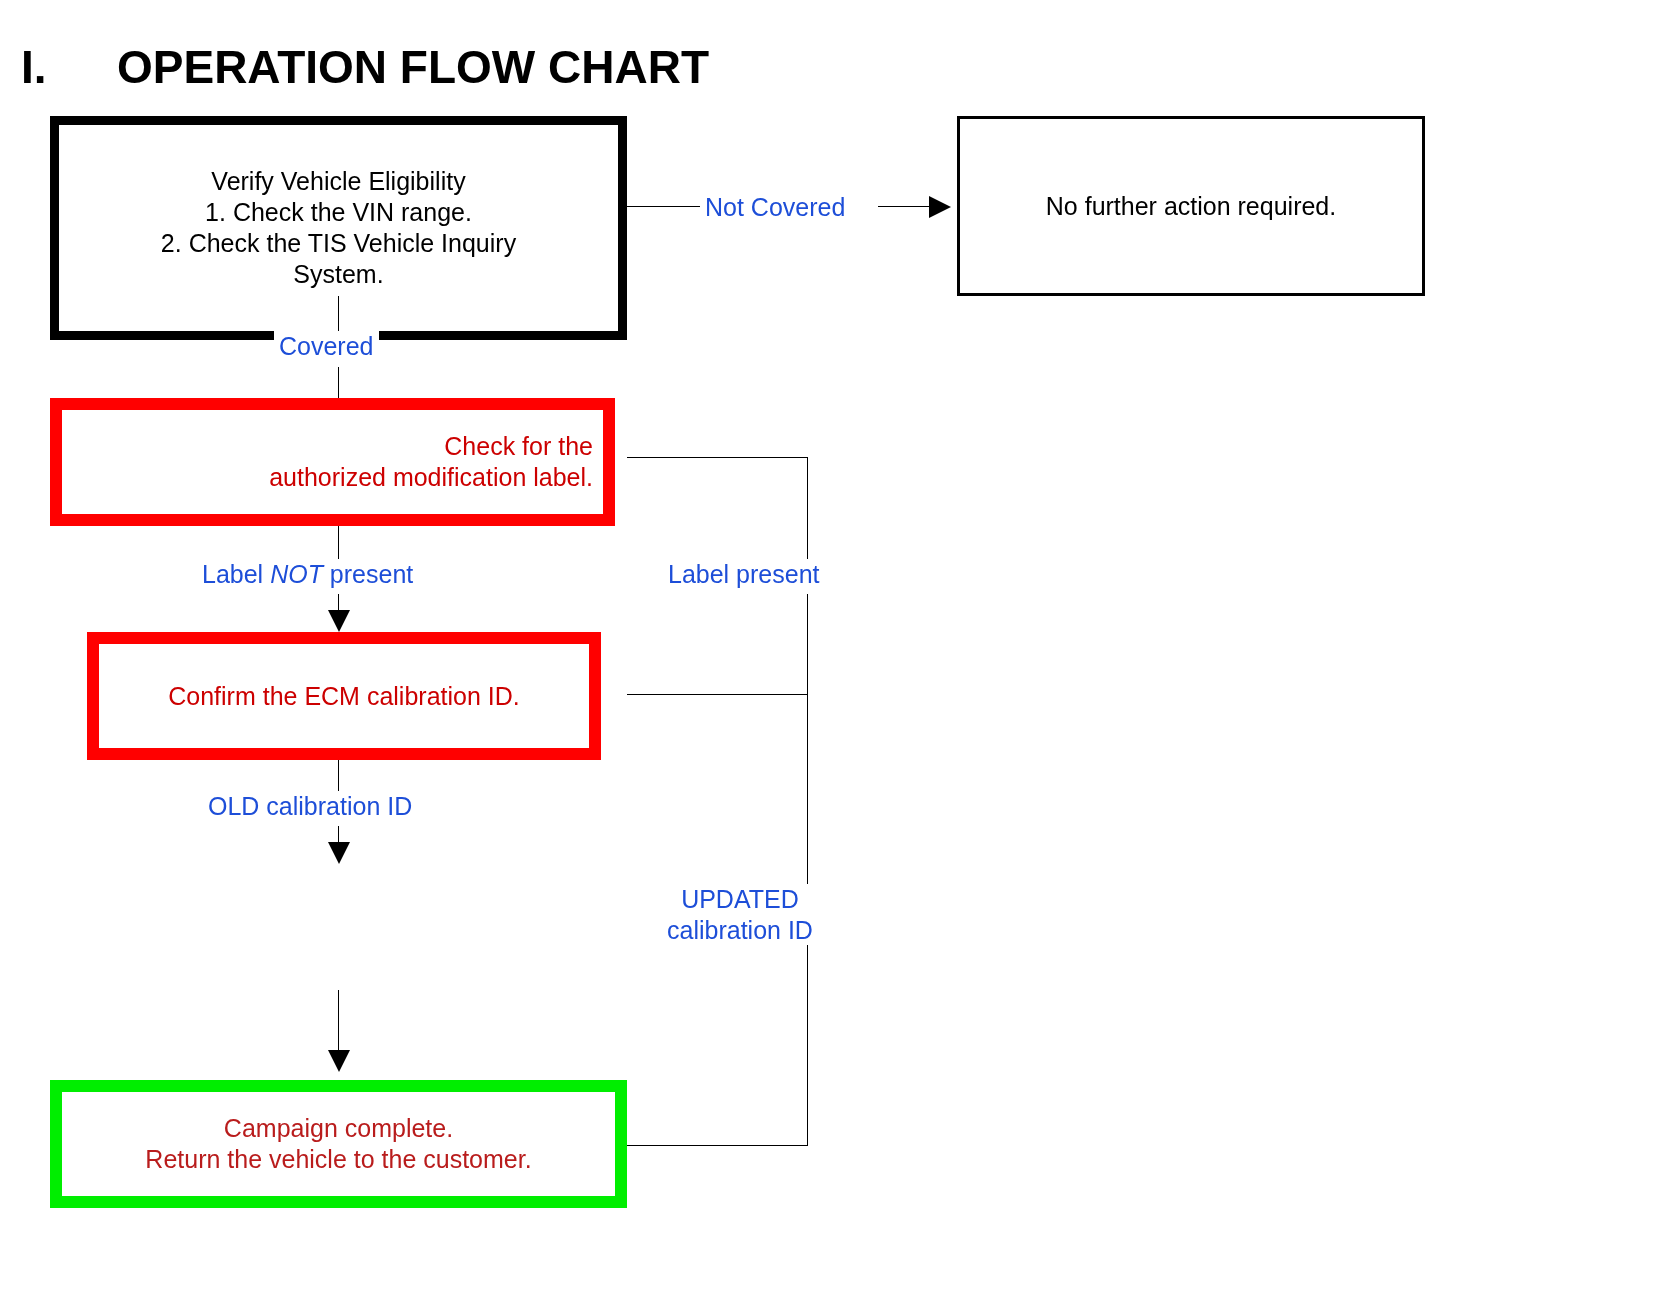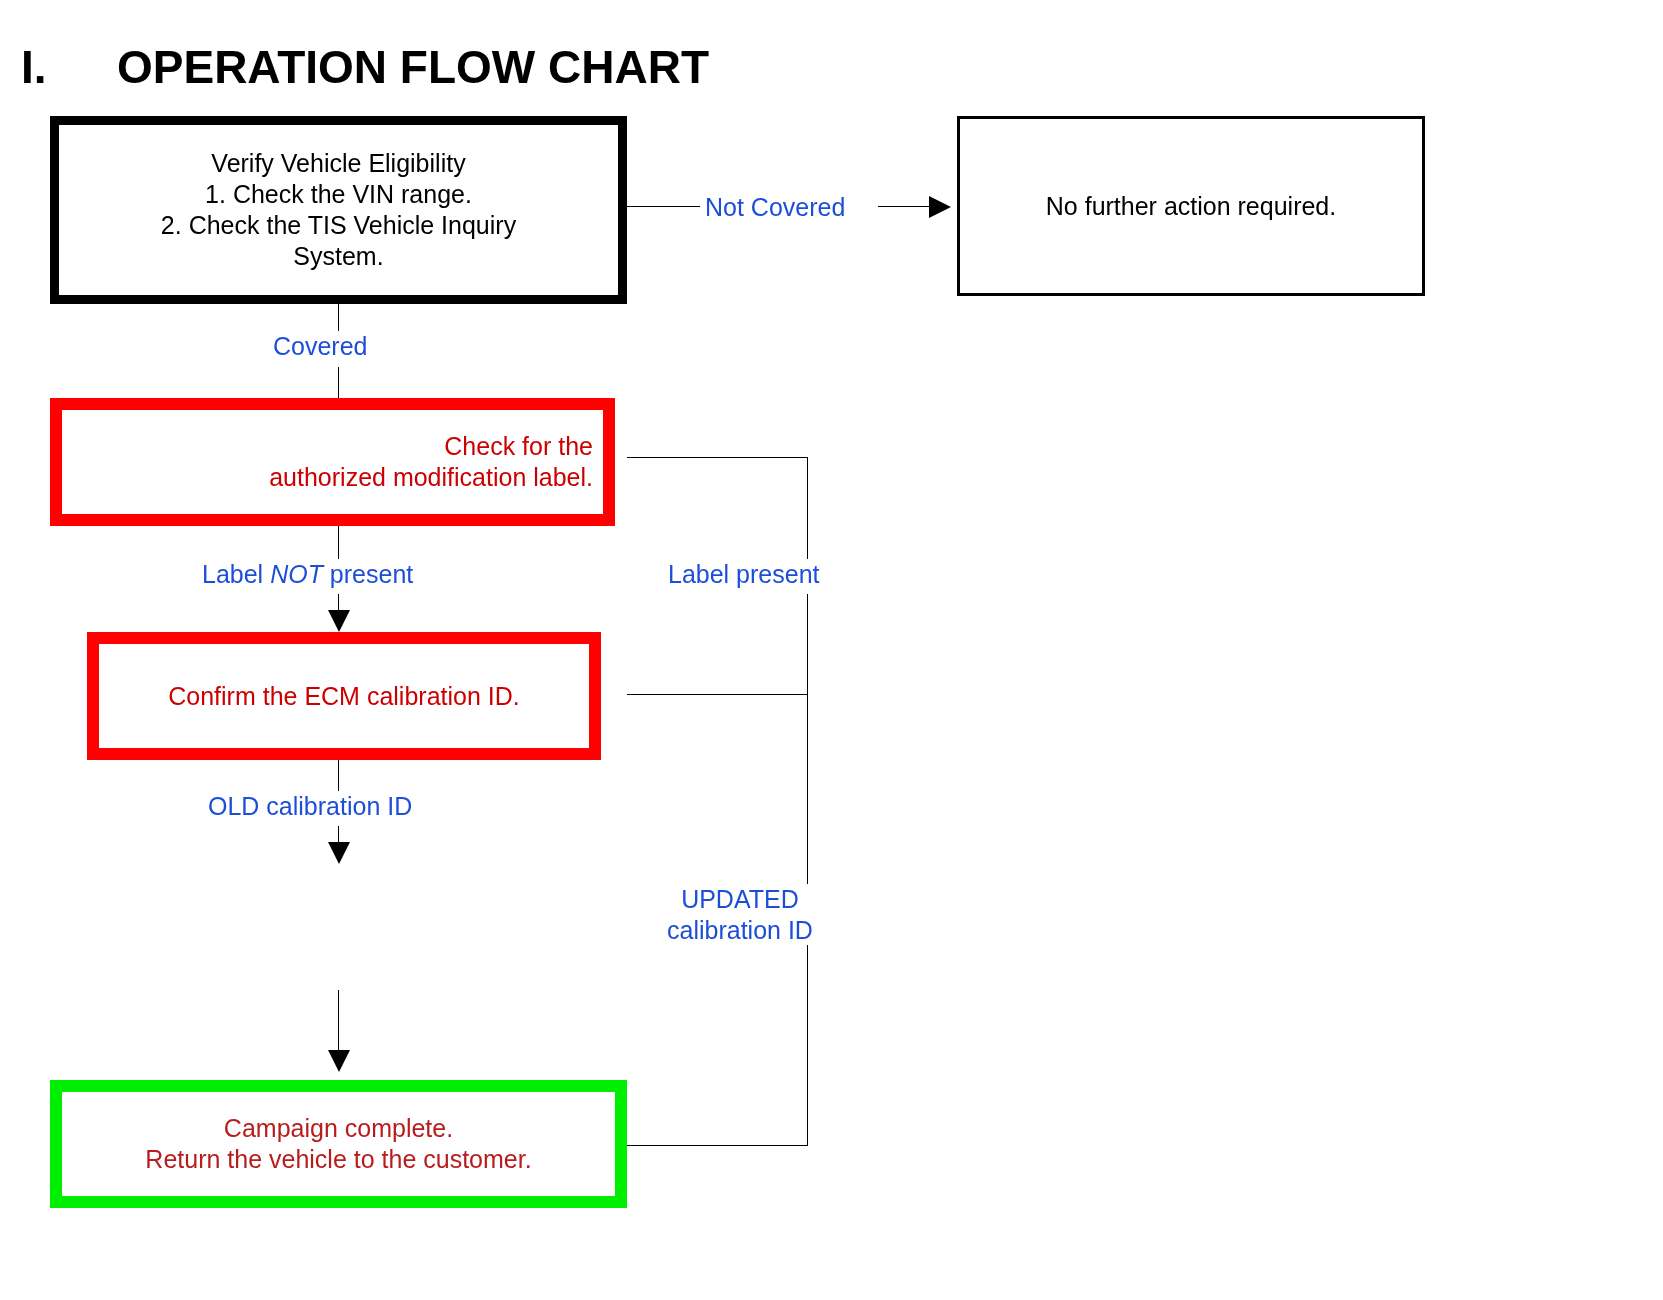--- a/index.html
+++ b/index.html
@@ -98,42 +98,42 @@
 </style>
 </head>
 <body>
 
 <div id="canvas">
 
   <div class="title">
     <span class="numeral">I.</span><span>OPERATION FLOW CHART</span>
   </div>
 
-  <div class="node node-black" style="left:50px; top:116px; width:577px; height:188px;">
+  <div class="node node-black" style="left:50px; top:116px; width:577px; height:224px;">
     <div class="inner">
       <div>Verify Vehicle Eligibility</div>
       <div>1. Check the VIN range.</div>
       <div>2. Check the TIS Vehicle Inquiry</div>
       <div>System.</div>
     </div>
   </div>
 
   <div class="node node-thin" style="left:957px; top:116px; width:468px; height:180px;">
     <div class="inner">
       <div>No further action required.</div>
     </div>
   </div>
 
   <div class="line-h-thin" style="left:627px; top:206px; width:80px;"></div>
   <div class="edge-label" style="left:700px; top:192px;">Not Covered</div>
   <div class="line-h-thin" style="left:878px; top:206px; width:58px;"></div>
   <div class="arrow-right" style="left:929px; top:196px;"></div>
 
   <div class="line-v-thin" style="left:338px; top:296px; height:36px;"></div>
-  <div class="edge-label" style="left:268px; top:331px;">Covered</div>
+  <div class="edge-label" style="left:274px; top:331px;">Covered</div>
   <div class="line-v-thin" style="left:338px; top:367px; height:31px;"></div>
 
   <div class="node node-red" style="left:50px; top:398px; width:565px; height:128px;text-align:right;">
     <div class="inner">
       <div>Check for the</div>
       <div>authorized modification label.</div>
     </div>
   </div>
 
   <div class="line-h-thin" style="left:627px; top:457px; width:181px;"></div>

